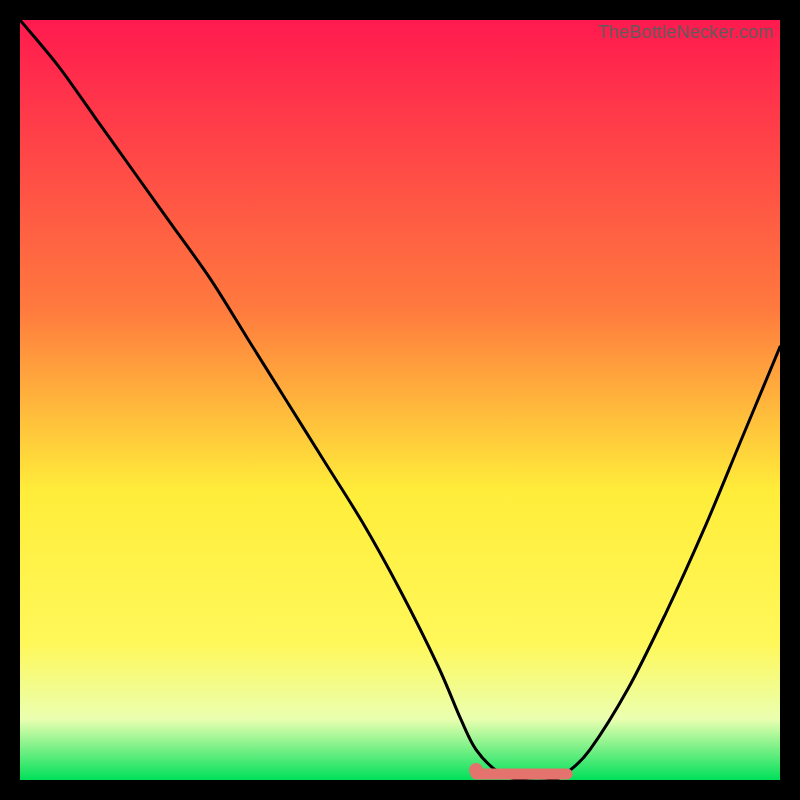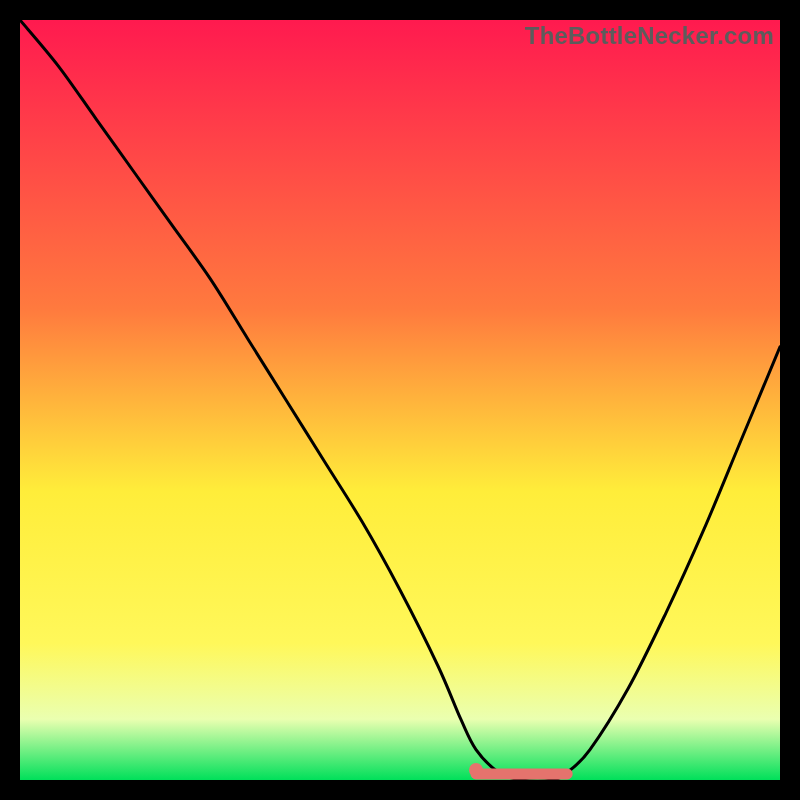--- a/index.html
+++ b/index.html
@@ -23,22 +23,22 @@
     position: absolute;
     left: 0;
     top: 0;
     width: 760px;
     height: 760px;
   }
   .watermark {
     position: absolute;
     top: 2px;
     right: 6px;
-    font-size: 24px;
-    font-weight: 700;
+    font-size: 18px;
+    font-weight: 400;
     color: #5c5c5c;
     letter-spacing: 0.2px;
   }
 </style>
 </head>
 <body>
 
 <div class="frame">
   <svg class="plot-area" viewBox="0 0 760 760" preserveAspectRatio="none">
     <defs>

